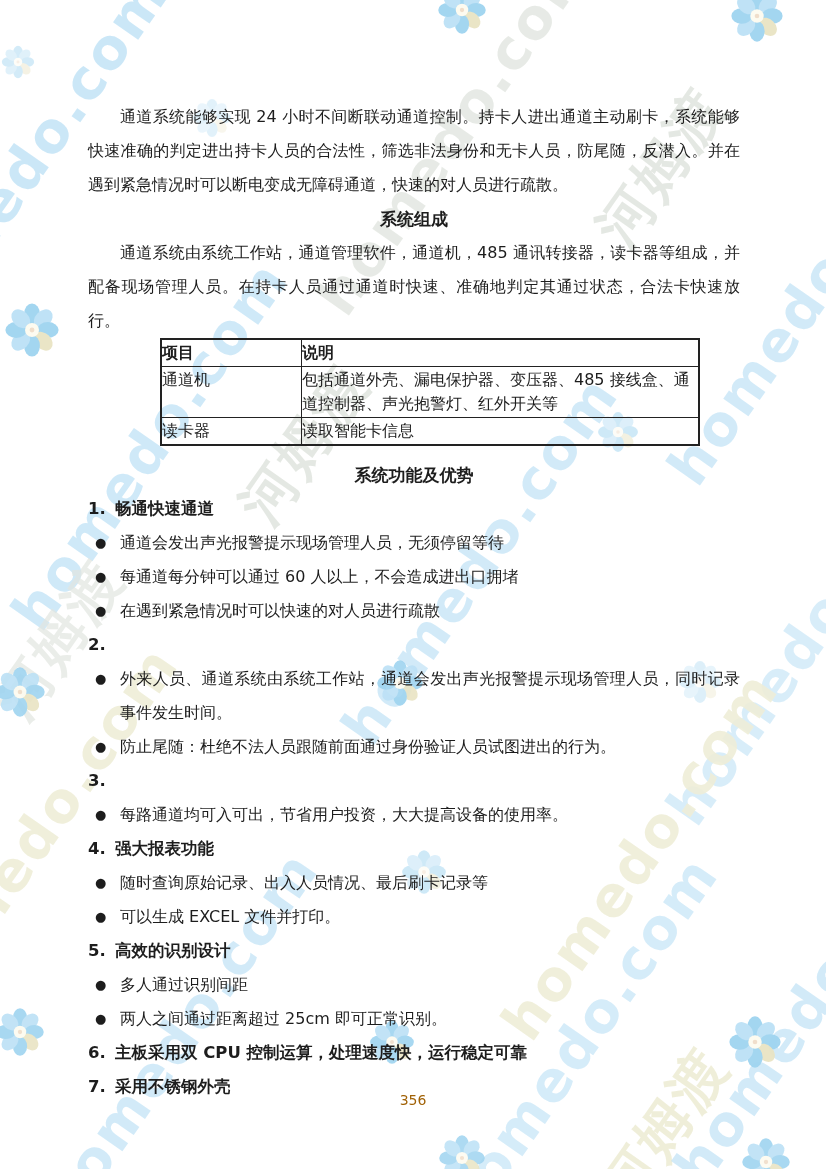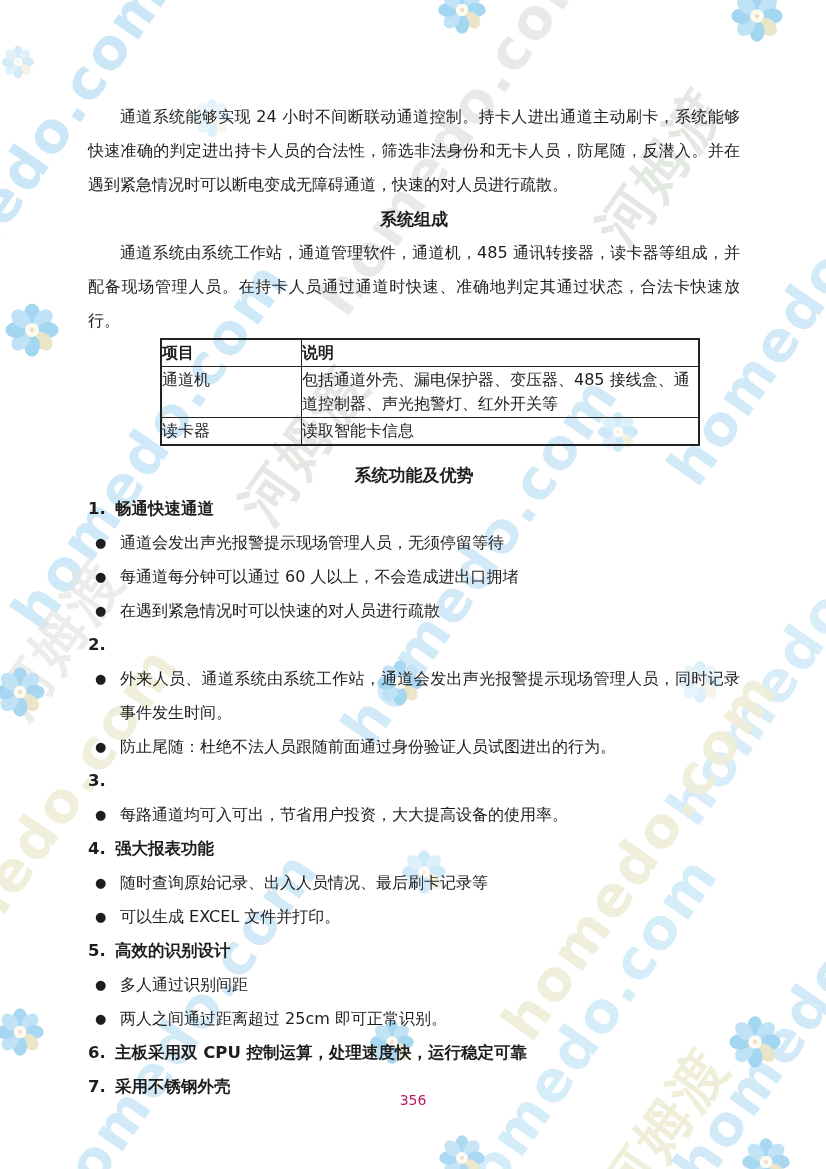--- a/index.html
+++ b/index.html
@@ -28,21 +28,21 @@
   .spec-table th{font-weight:bold;}
   .spec-table .col-item{width:139px;}
   .feat-head{margin-top:12px;}
   .num-item{display:flex;font-weight:bold;font-size:16.5px;line-height:34px;}
   .num-item .num{width:27px;flex:none;}
   .li{display:flex;font-size:16px;line-height:34px;}
   .li .dot{width:32px;flex:none;font-size:13px;padding-left:7px;box-sizing:border-box;}
   .li .btext{flex:1;text-align:justify;}
   .page-number{
     position:absolute;left:0;right:0;top:1092px;text-align:center;
-    font-size:14px;color:#be185d;z-index:1;
+    font-size:14px;color:#a16207;z-index:1;
   }
 </style>
 </head>
 <body>
 
 <div class="page">
   <div class="watermark-layer" id="wm-layer">
       <div class="wm-stripe" style="left: 30px; top: 160px; color: rgb(191, 226, 246); opacity: 0.8; transform: translate(-50%, -50%) rotate(-55deg);">homedo.com</div>
       <div class="wm-stripe" style="left: 455px; top: 130px; color: rgb(226, 230, 224); opacity: 0.8; transform: translate(-50%, -50%) rotate(-55deg);">homedo.com</div>
       <div class="wm-stripe" style="left: 662px; top: 168px; color: rgb(226, 230, 224); opacity: 0.9; transform: translate(-50%, -50%) rotate(-55deg);">河姆渡</div>

